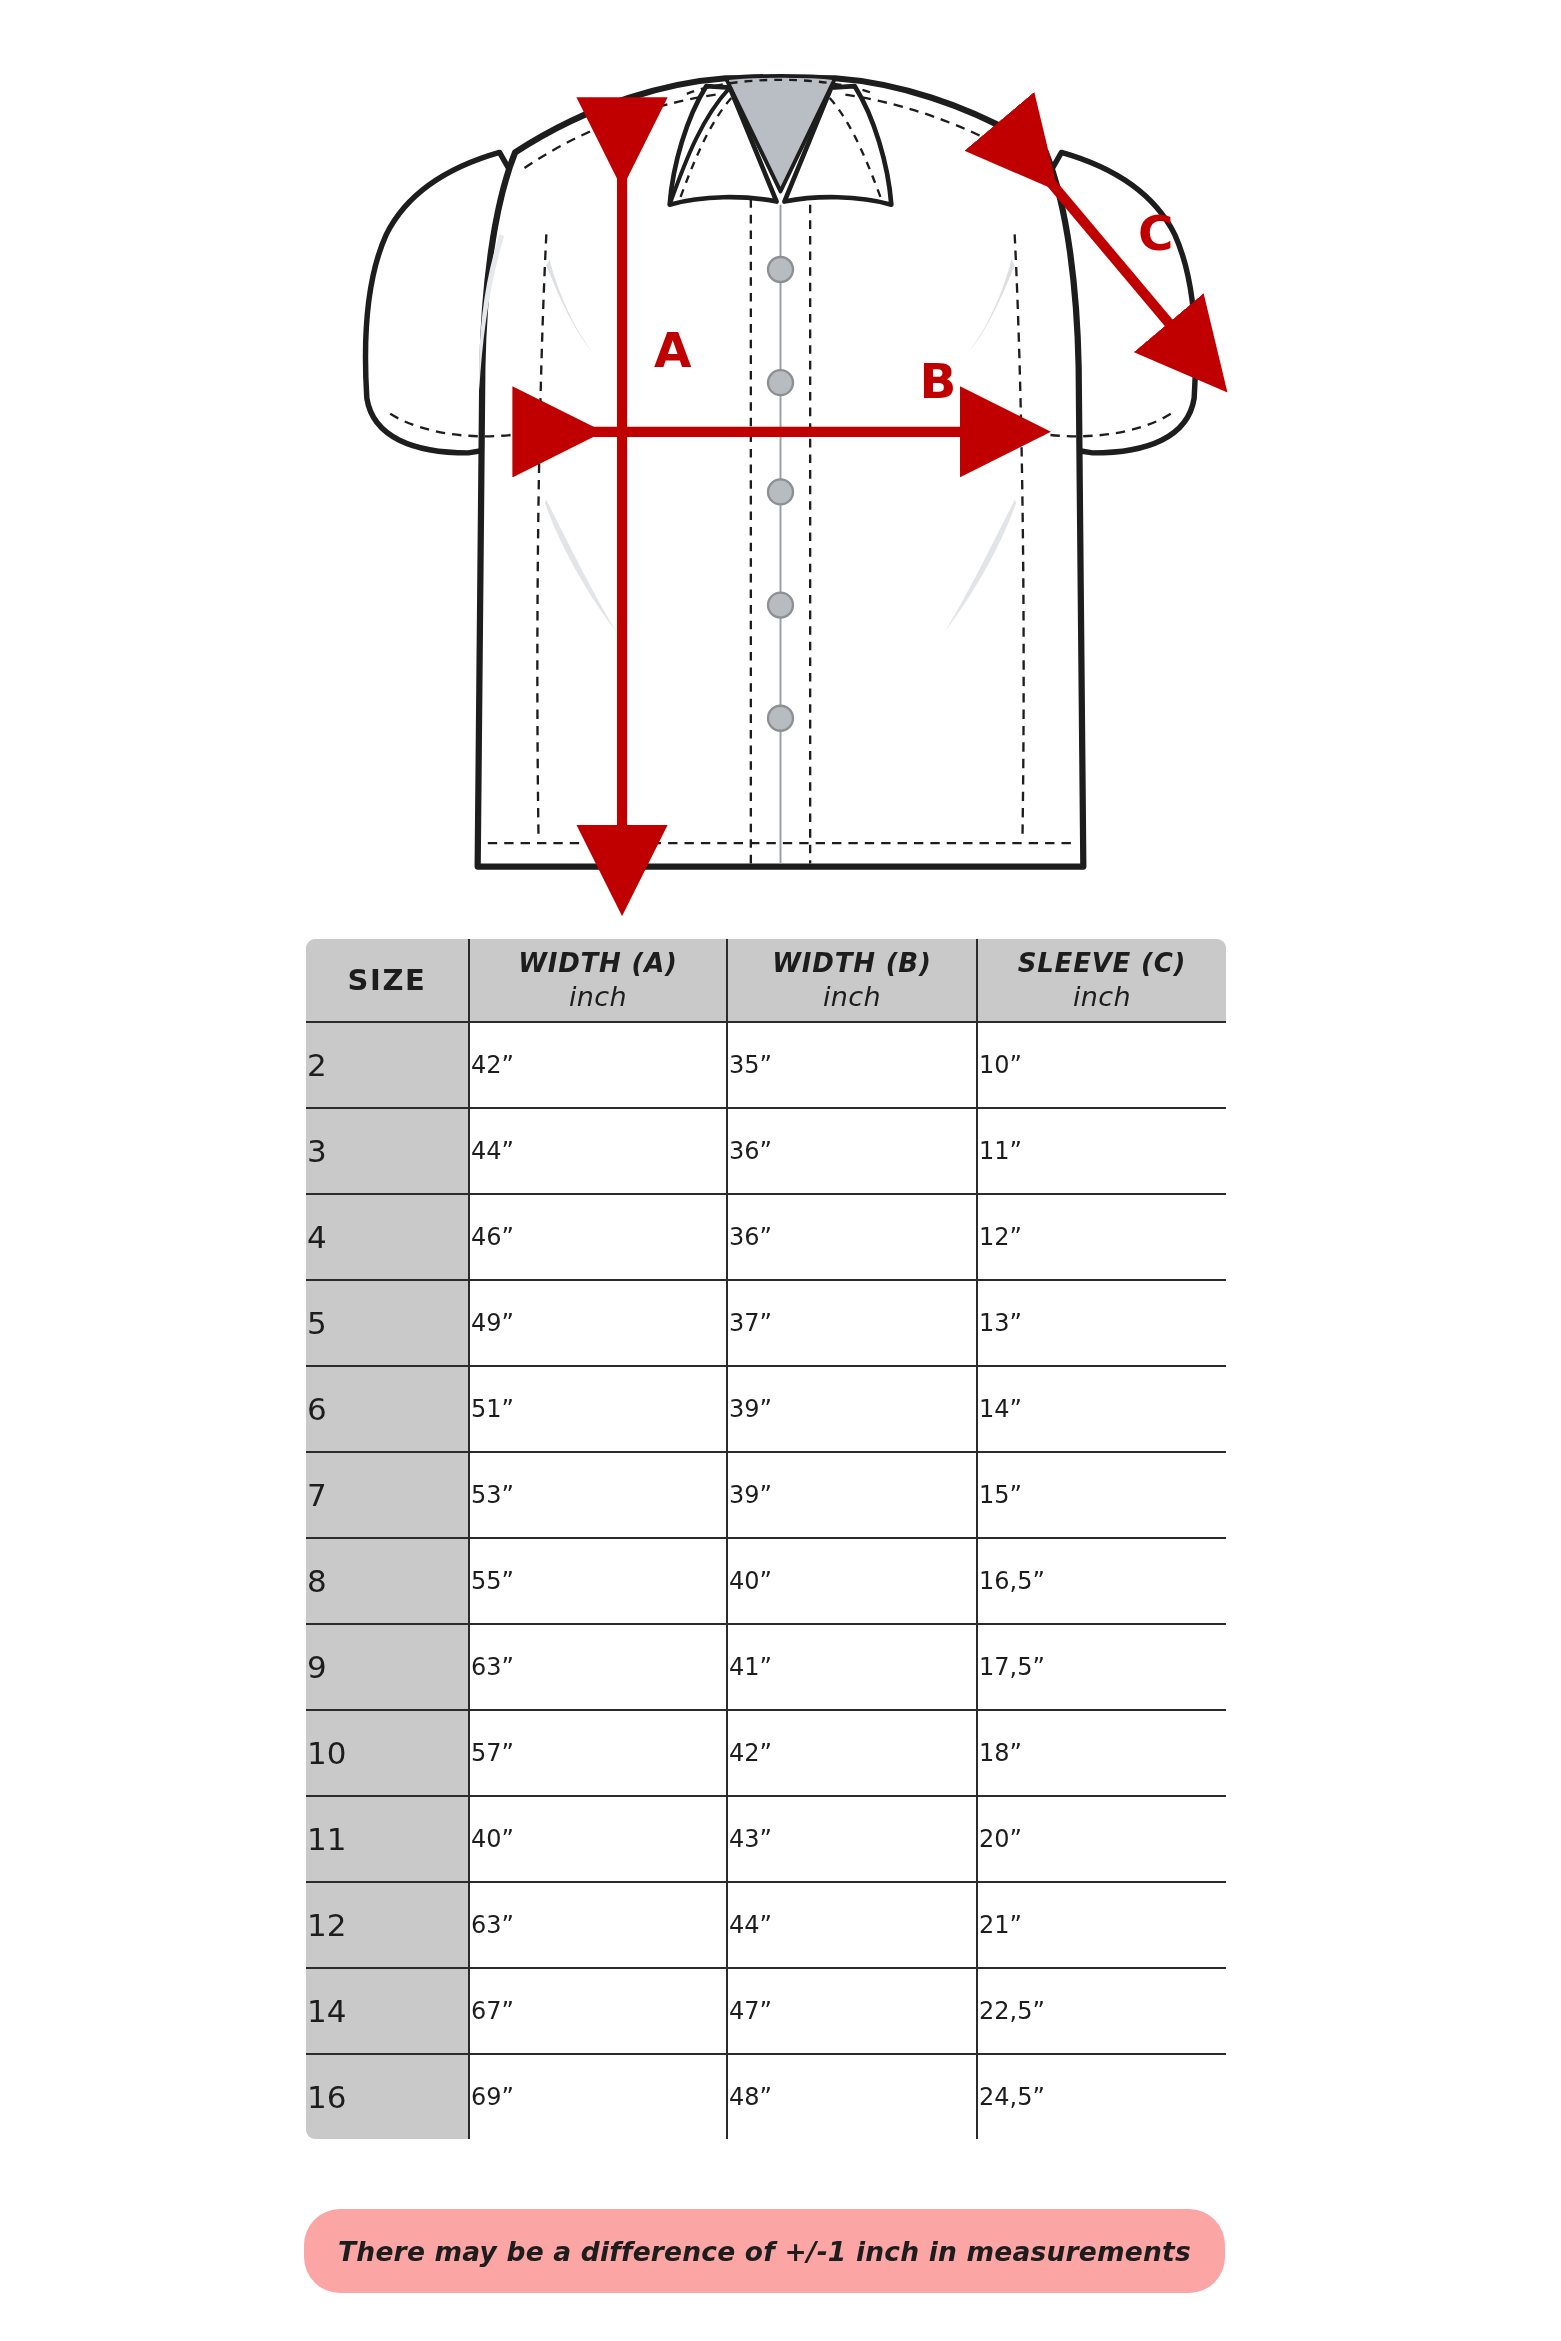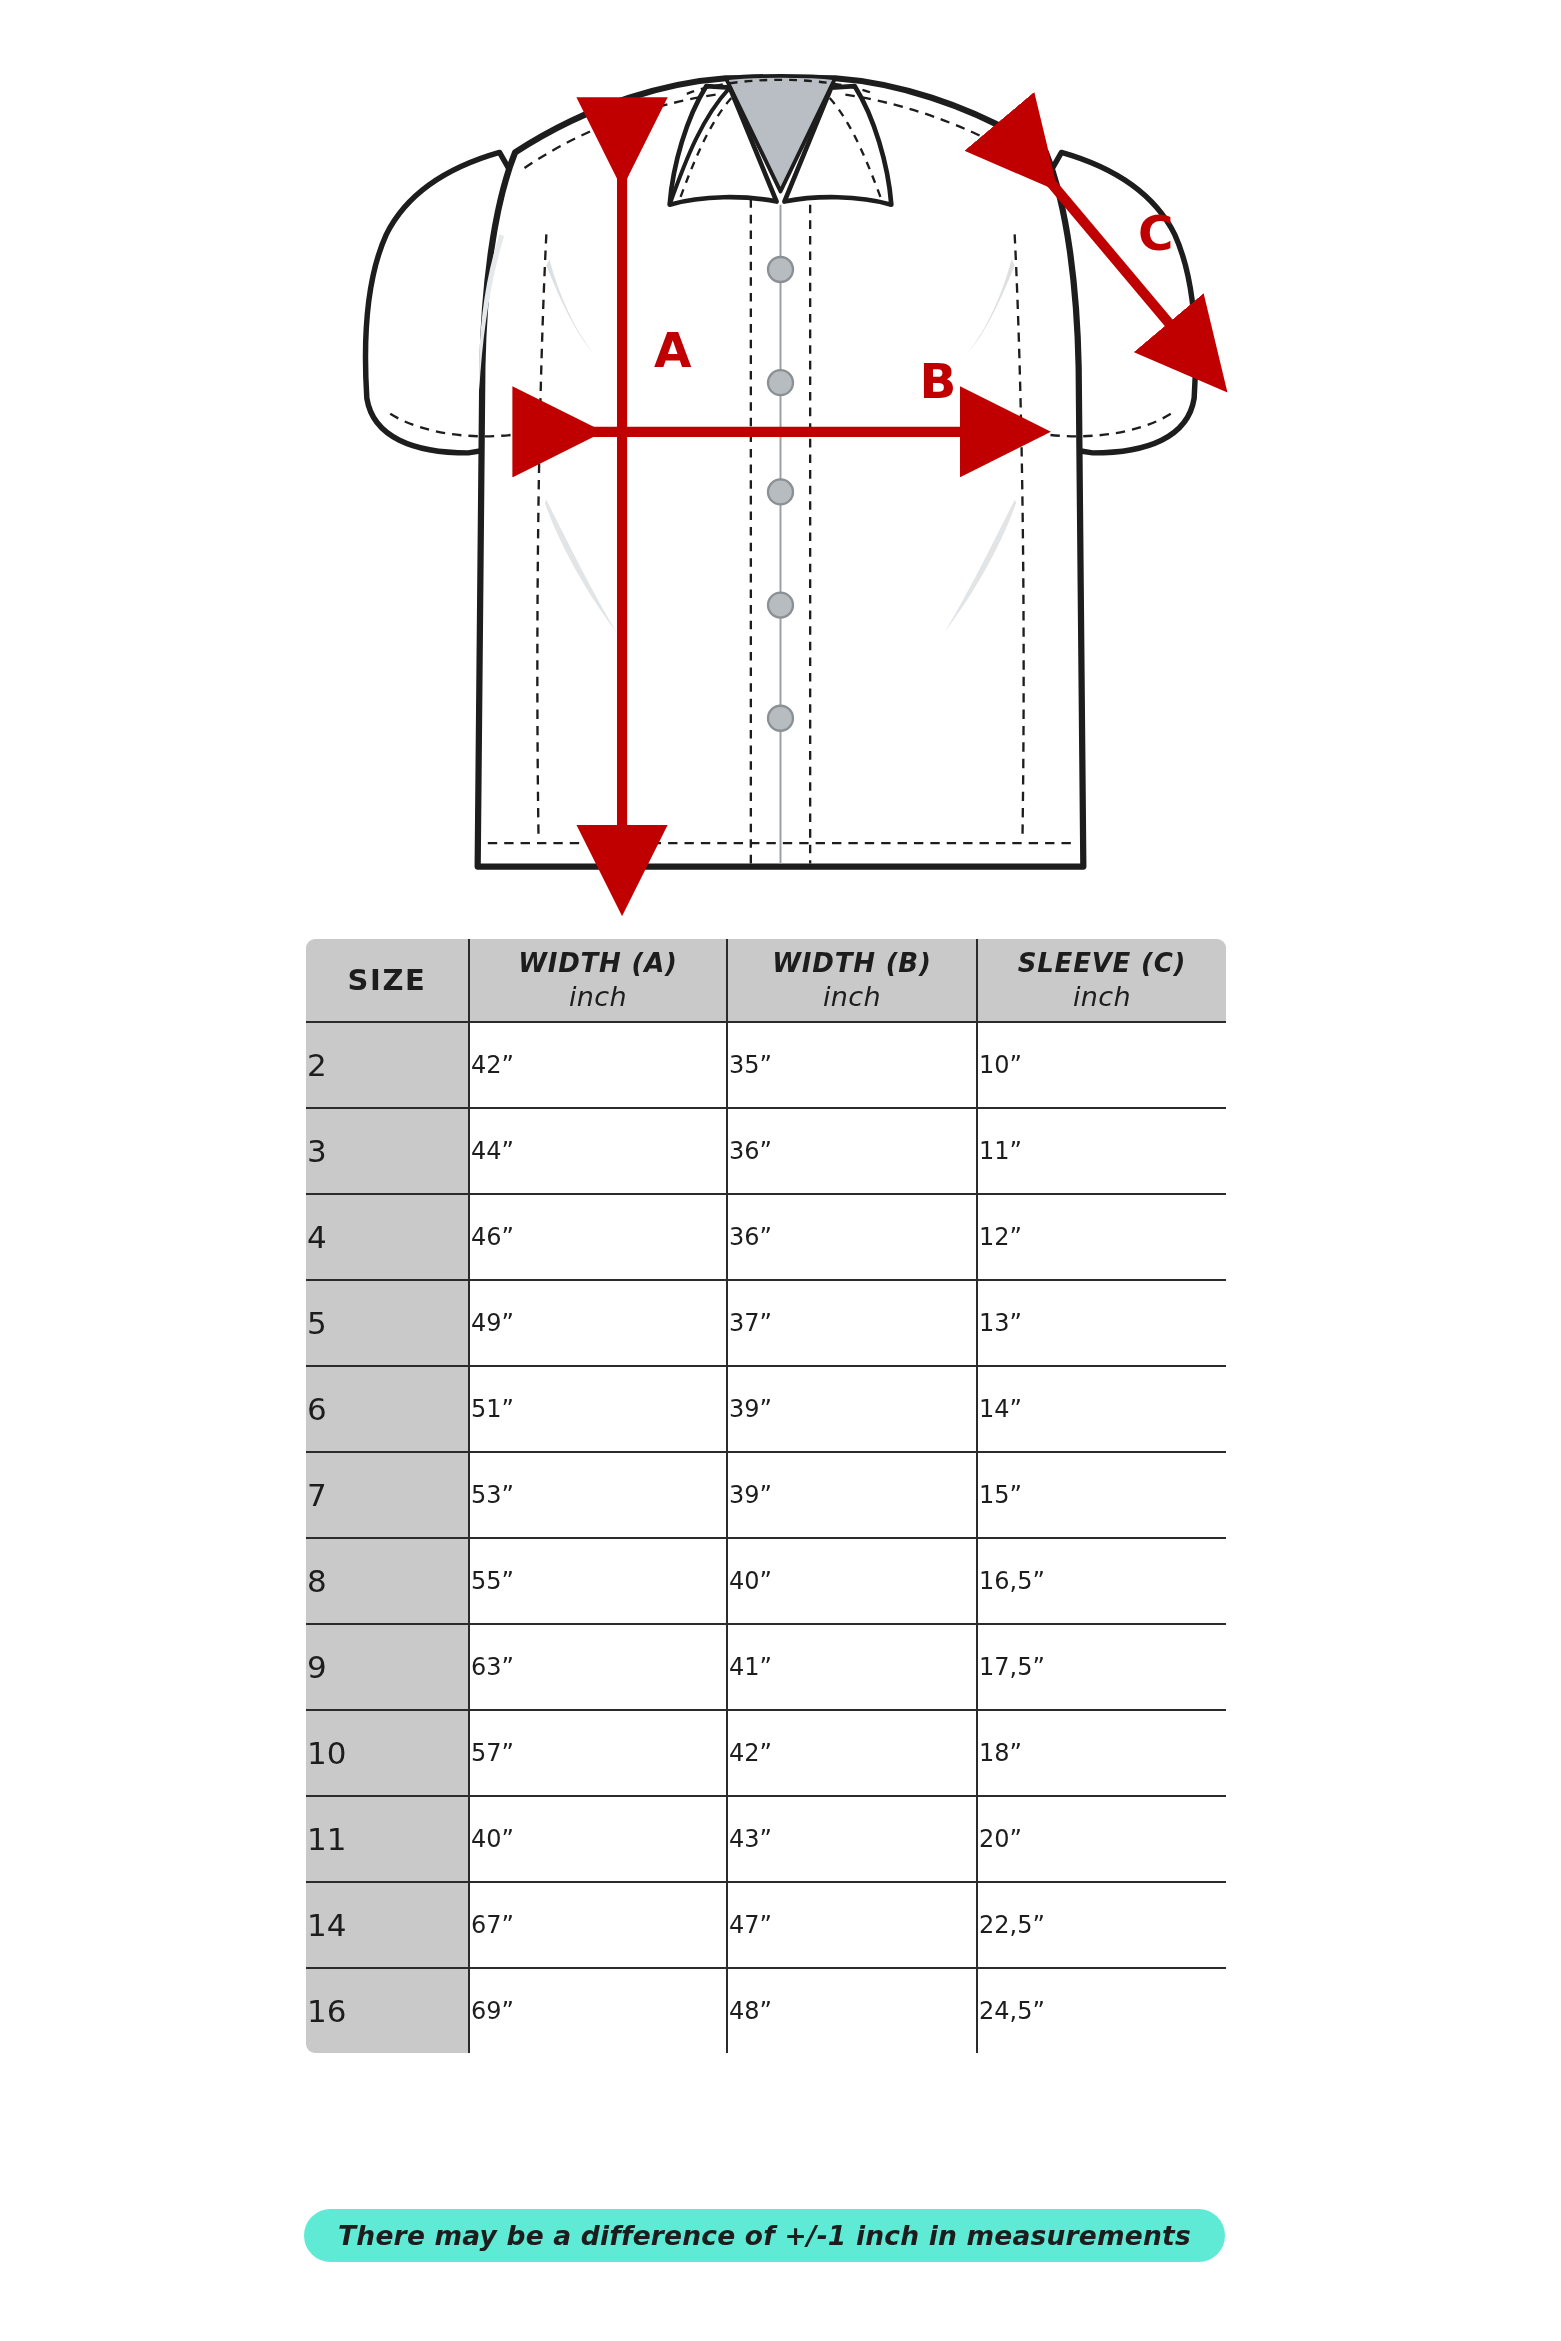--- a/index.html
+++ b/index.html
@@ -96,22 +96,22 @@
   tbody td.size-cell {
     background: #c9c9c9;
     font-size: 31px;
   }
 
   .note {
     position: absolute;
     left: 304px;
     top: 2209px;
     width: 921px;
-    height: 53px;
-    background: #5eead4;
+    height: 84px;
+    background: #fca5a5;
     border-radius: 36px;
     display: flex;
     align-items: center;
     justify-content: center;
     font-size: 26.5px;
     font-style: italic;
     font-weight: bold;
     color: #1d1d1d;
     letter-spacing: 0.2px;
   }
@@ -283,20 +283,26 @@
           <td>42”</td>
           <td>18”</td>
         </tr>
         <tr>
           <td class="size-cell">11</td>
           <td>40”</td>
           <td>43”</td>
           <td>20”</td>
         </tr>
         <tr>
+          <td class="size-cell">12</td>
+          <td>63”</td>
+          <td>44”</td>
+          <td>21”</td>
+        </tr>
+        <tr>
           <td class="size-cell">14</td>
           <td>67”</td>
           <td>47”</td>
           <td>22,5”</td>
         </tr>
         <tr>
           <td class="size-cell">16</td>
           <td>69”</td>
           <td>48”</td>
           <td>24,5”</td>

